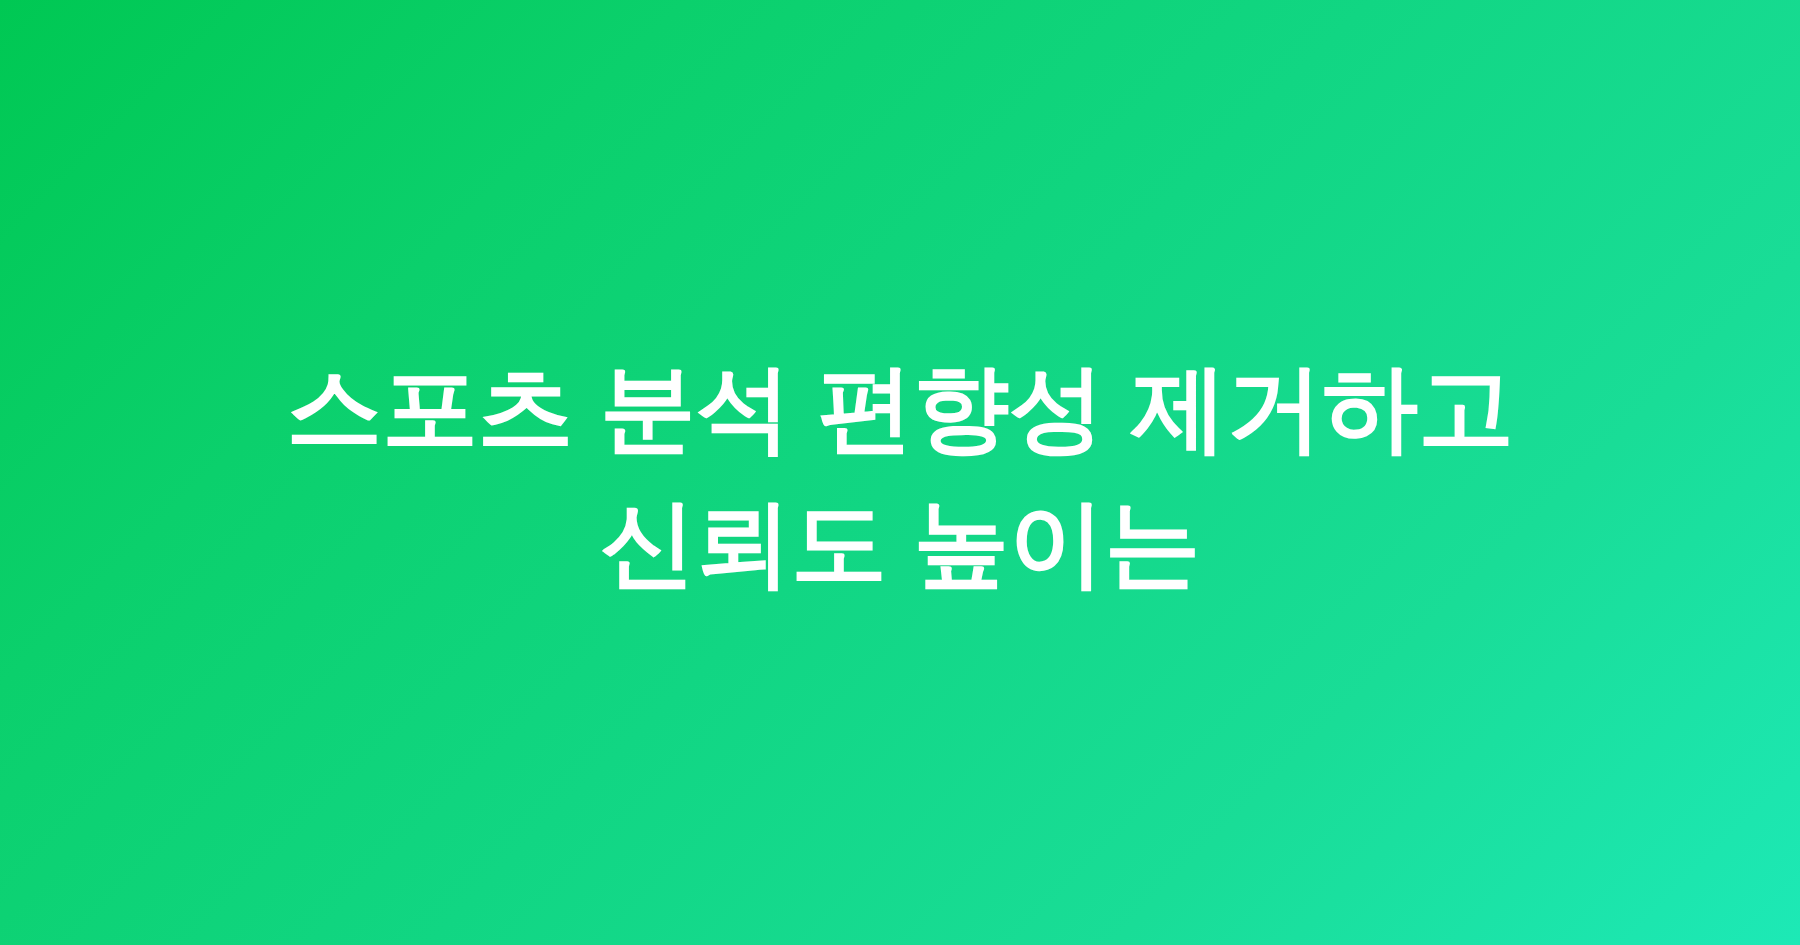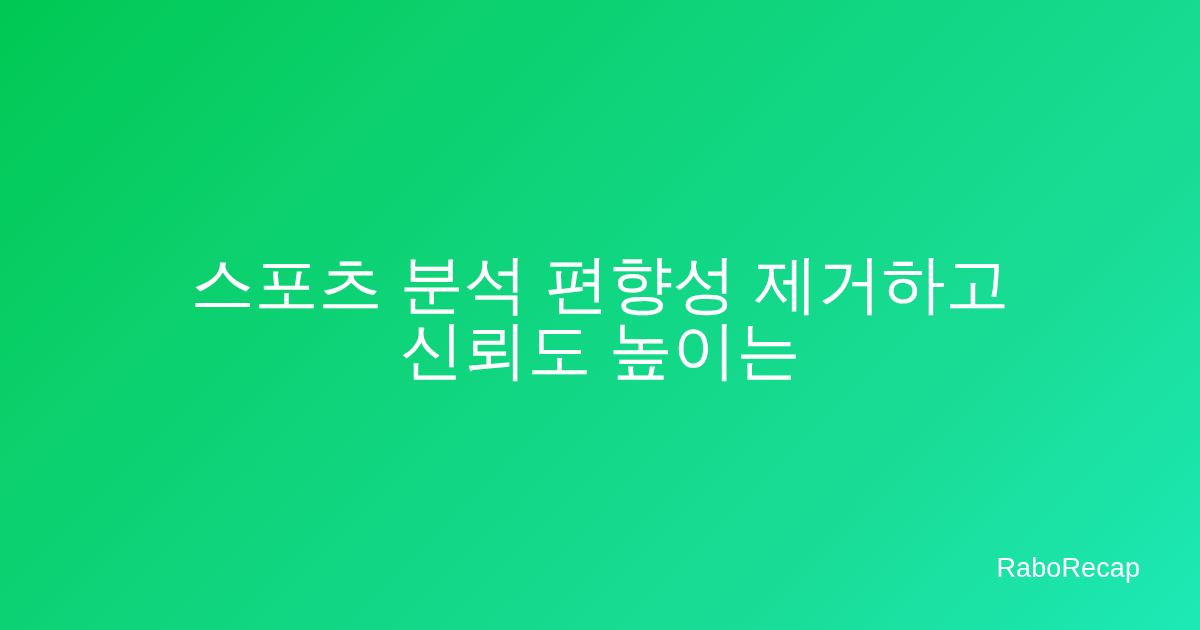--- a/index.html
+++ b/index.html
@@ -35,22 +35,22 @@
     display: flex;
     align-items: center;
     justify-content: center;
     padding: 0 90px;
   }
 
   .headline {
     width: 1020px;
     color: #ffffff;
     font-size: 64px;
-    line-height: 66px;
-    font-weight: 400;
+    line-height: 90px;
+    font-weight: 700;
     letter-spacing: -0.2px;
     text-align: center;
     word-break: keep-all;
     overflow-wrap: break-word;
     
     transform: translateY(2px);
   }
 
   
   .watermark {
@@ -67,15 +67,14 @@
 </style>
 </head>
 <body>
 
 <div class="card">
 
   <div class="headline-wrap">
     <h1 class="headline">스포츠 분석 편향성 제거하고 신뢰도 높이는</h1>
   </div>
 
-  <div class="watermark">RaboRecap</div>
 
 </div>
 
 </body></html>

